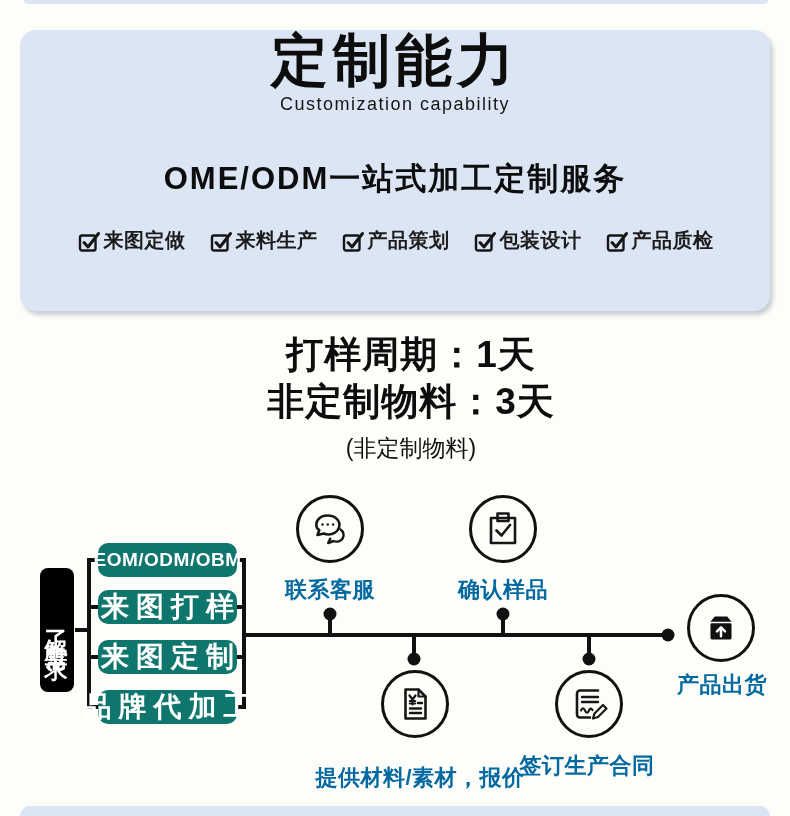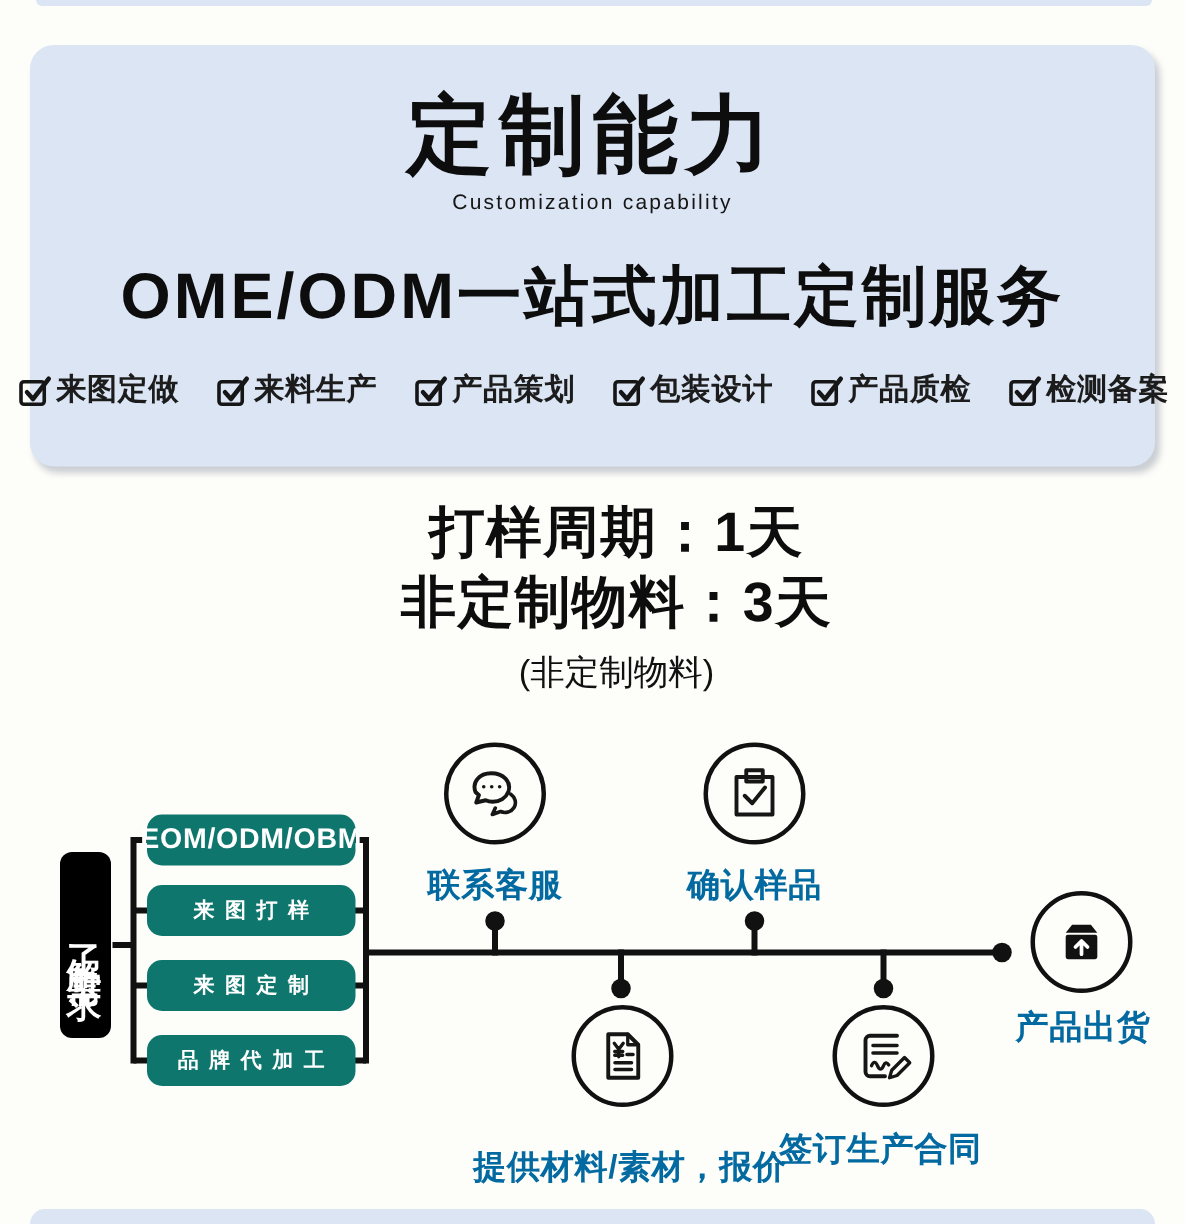--- a/index.html
+++ b/index.html
@@ -23,29 +23,29 @@
   }
 
   
   .card{
     position:absolute;top:30px;left:20px;width:750px;height:281px;
     background:#dbe5f4;border-radius:16px;
     box-shadow:3px 4px 4px rgba(110,120,140,0.35);
     text-align:center;
   }
   .card-title{
-    margin-top:30px;font-size:57px;line-height:60px;font-weight:700;
+    font-size:57px;line-height:60px;font-weight:700;
     letter-spacing:5px;color:#0d0d0d;text-align:center;
   }
   .card-subtitle{
-    margin-top:3px;font-size:14px;line-height:23px;font-weight:400;
+    margin-top:3px;font-size:18px;line-height:23px;font-weight:400;
     letter-spacing:1.5px;color:#161616;text-align:center;
   }
   .card-headline{
-    margin-top:27px;font-size:43px;line-height:50px;font-weight:700;
+    margin-top:38px;font-size:31px;line-height:50px;font-weight:700;
     letter-spacing:2px;color:#0d0d0d;white-space:nowrap;
   }
   .features{
     margin-top:23px;display:flex;justify-content:center;align-items:center;
     gap:23px;white-space:nowrap;
   }
   .feature{display:flex;align-items:center;gap:3px;}
   .feature svg{display:block;}
   .feature-label{font-size:20px;font-weight:600;color:#1c1c1c;letter-spacing:0.5px;}
 
@@ -64,21 +64,21 @@
     display:flex;align-items:center;justify-content:center;
     writing-mode:vertical-rl;text-orientation:upright;
     font-size:23px;font-weight:700;letter-spacing:9px;
   }
   .mode-box{
     position:absolute;left:98px;width:139px;height:34px;
     background:#0f766e;border-radius:10px;color:#fff;
     display:flex;align-items:center;justify-content:center;
     font-weight:700;white-space:nowrap;
   }
-  .mode-cn{font-size:14px;letter-spacing:7px;text-indent:7px;}
+  .mode-cn{font-size:28px;letter-spacing:7px;text-indent:7px;}
   .mode-en{font-size:19px;letter-spacing:0.5px;}
   .mode-1{top:63px;}.mode-2{top:110px;}.mode-3{top:160px;}.mode-4{top:210px;}
 
   .flow-node{
     position:absolute;width:62px;height:62px;border:3px solid #111;border-radius:50%;
     background:transparent;display:flex;align-items:center;justify-content:center;
   }
   .flow-label{
     position:absolute;transform:translateX(-50%);white-space:nowrap;
     font-size:22px;font-weight:700;color:#0369a1;letter-spacing:0.5px;
@@ -135,29 +135,20 @@
         <span class="feature-label">包装设计</span>
       </div>
       <div class="feature">
         <span>
             <svg width="24" height="24" viewBox="0 0 24 24">
               <rect x="3" y="6.5" width="15.5" height="15" rx="2" class="icon-stroke" stroke-width="2.4"></rect>
               <path d="M7 13.5 L11 18 L21.5 4.5" class="icon-stroke" stroke-width="3"></path>
             </svg>
           </span>
         <span class="feature-label">产品质检</span>
-      </div>
-      <div class="feature">
-        <span>
-            <svg width="24" height="24" viewBox="0 0 24 24">
-              <rect x="3" y="6.5" width="15.5" height="15" rx="2" class="icon-stroke" stroke-width="2.4"></rect>
-              <path d="M7 13.5 L11 18 L21.5 4.5" class="icon-stroke" stroke-width="3"></path>
-            </svg>
-          </span>
-        <span class="feature-label">检测备案</span>
       </div>
     </div>
   </div>
 
   <div class="sampling">
     <div class="sampling-line">打样周期：1天</div>
     <div class="sampling-line">非定制物料：3天</div>
     <div class="sampling-note">(非定制物料)</div>
   </div>
 

